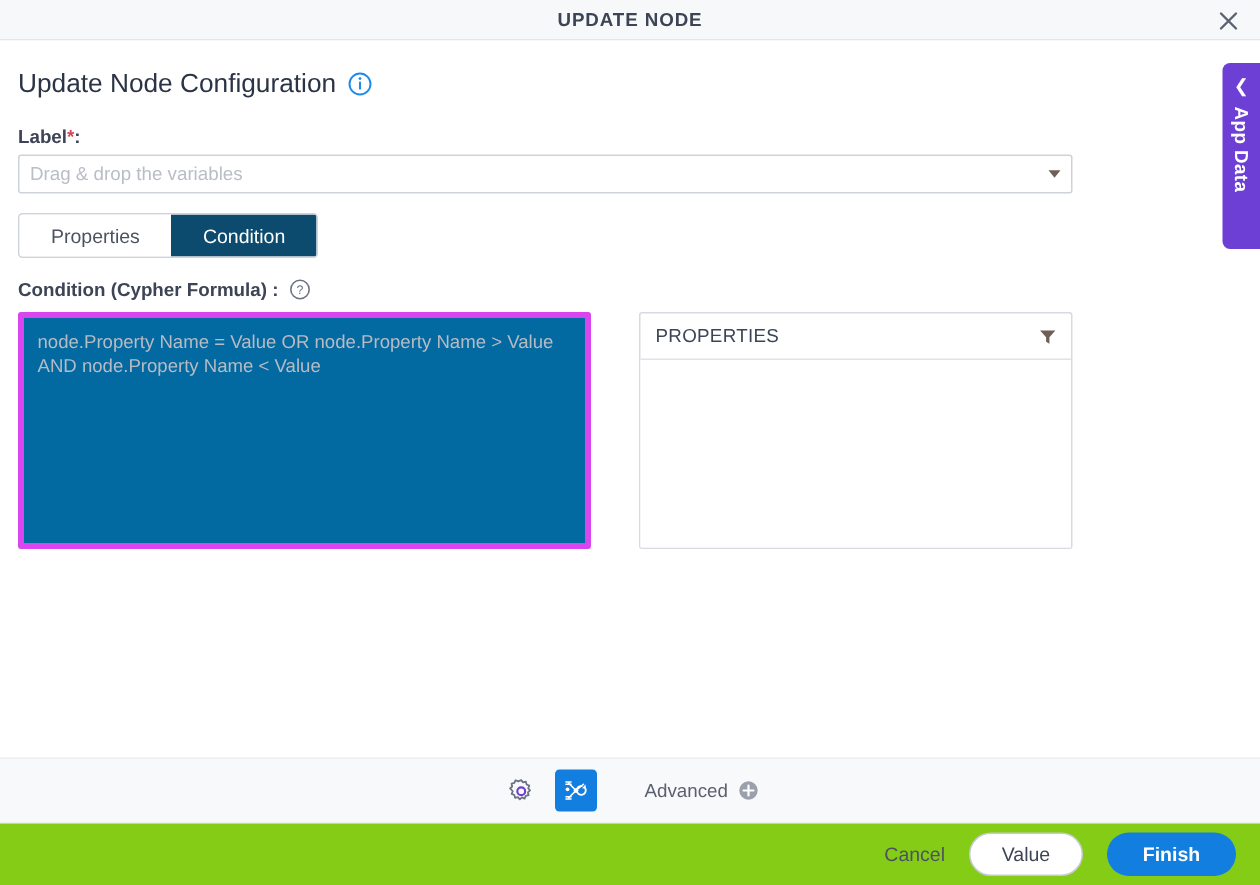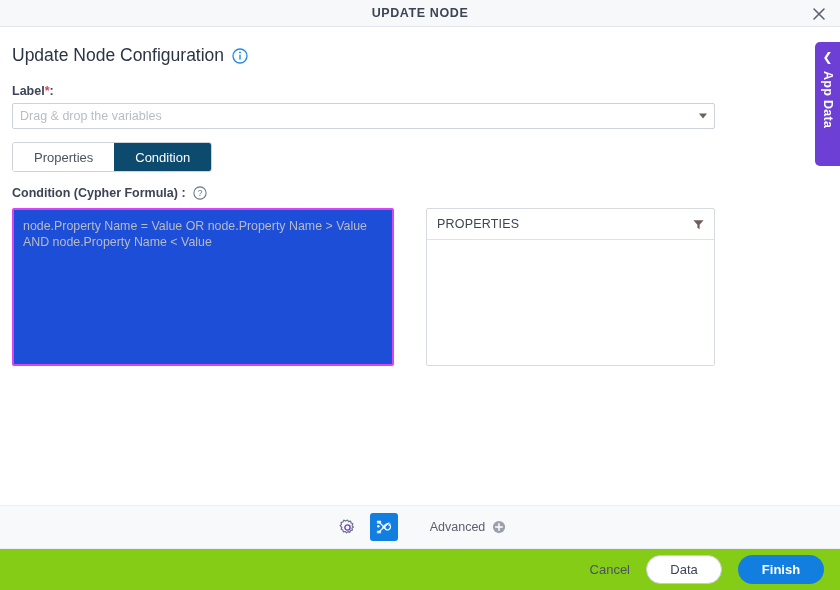--- a/index.html
+++ b/index.html
@@ -114,23 +114,23 @@
     margin-bottom: 8px;
   }
   .sub-label {
     font-size: 12.5px; font-weight: bold; color: #3d4455;
   }
 
   
   .panels { display: flex; gap: 32px; }
   .cypher-area {
     width: 382px; height: 158px;
-    border: 2px solid #d946ef;
+    border: 4px solid #d946ef;
     border-radius: 2px;
-    background: #1d4ed8;
+    background: #0369a1;
     padding: 8px 9px;
     font-size: 12.4px;
     line-height: 16px;
     color: #b7bbc4;
     cursor: text;
     overflow: hidden;
     white-space: pre-wrap;
   }
   .props-panel {
     width: 289px; height: 158px;
@@ -309,21 +309,21 @@
       <span class="advanced-label">Advanced</span>
       <svg width="14" height="14" viewBox="0 0 16 16">
         <circle cx="8" cy="8" r="7" fill="#9ba1ac"></circle>
         <path d="M8 4.2 V11.8 M4.2 8 H11.8" stroke="#ffffff" stroke-width="1.7" stroke-linecap="round"></path>
       </svg>
     </div>
   </div>
 
   <div class="actions">
     <button class="btn-link">Cancel</button>
-    <button class="btn-outline">Data</button>
+    <button class="btn-outline">Value</button>
     <button class="btn-primary">Finish</button>
   </div>
 
   <div class="appdata-tab">
     <span class="appdata-chevron">❮</span>
     <span class="appdata-text">App Data</span>
   </div>
 
 </div>
 

